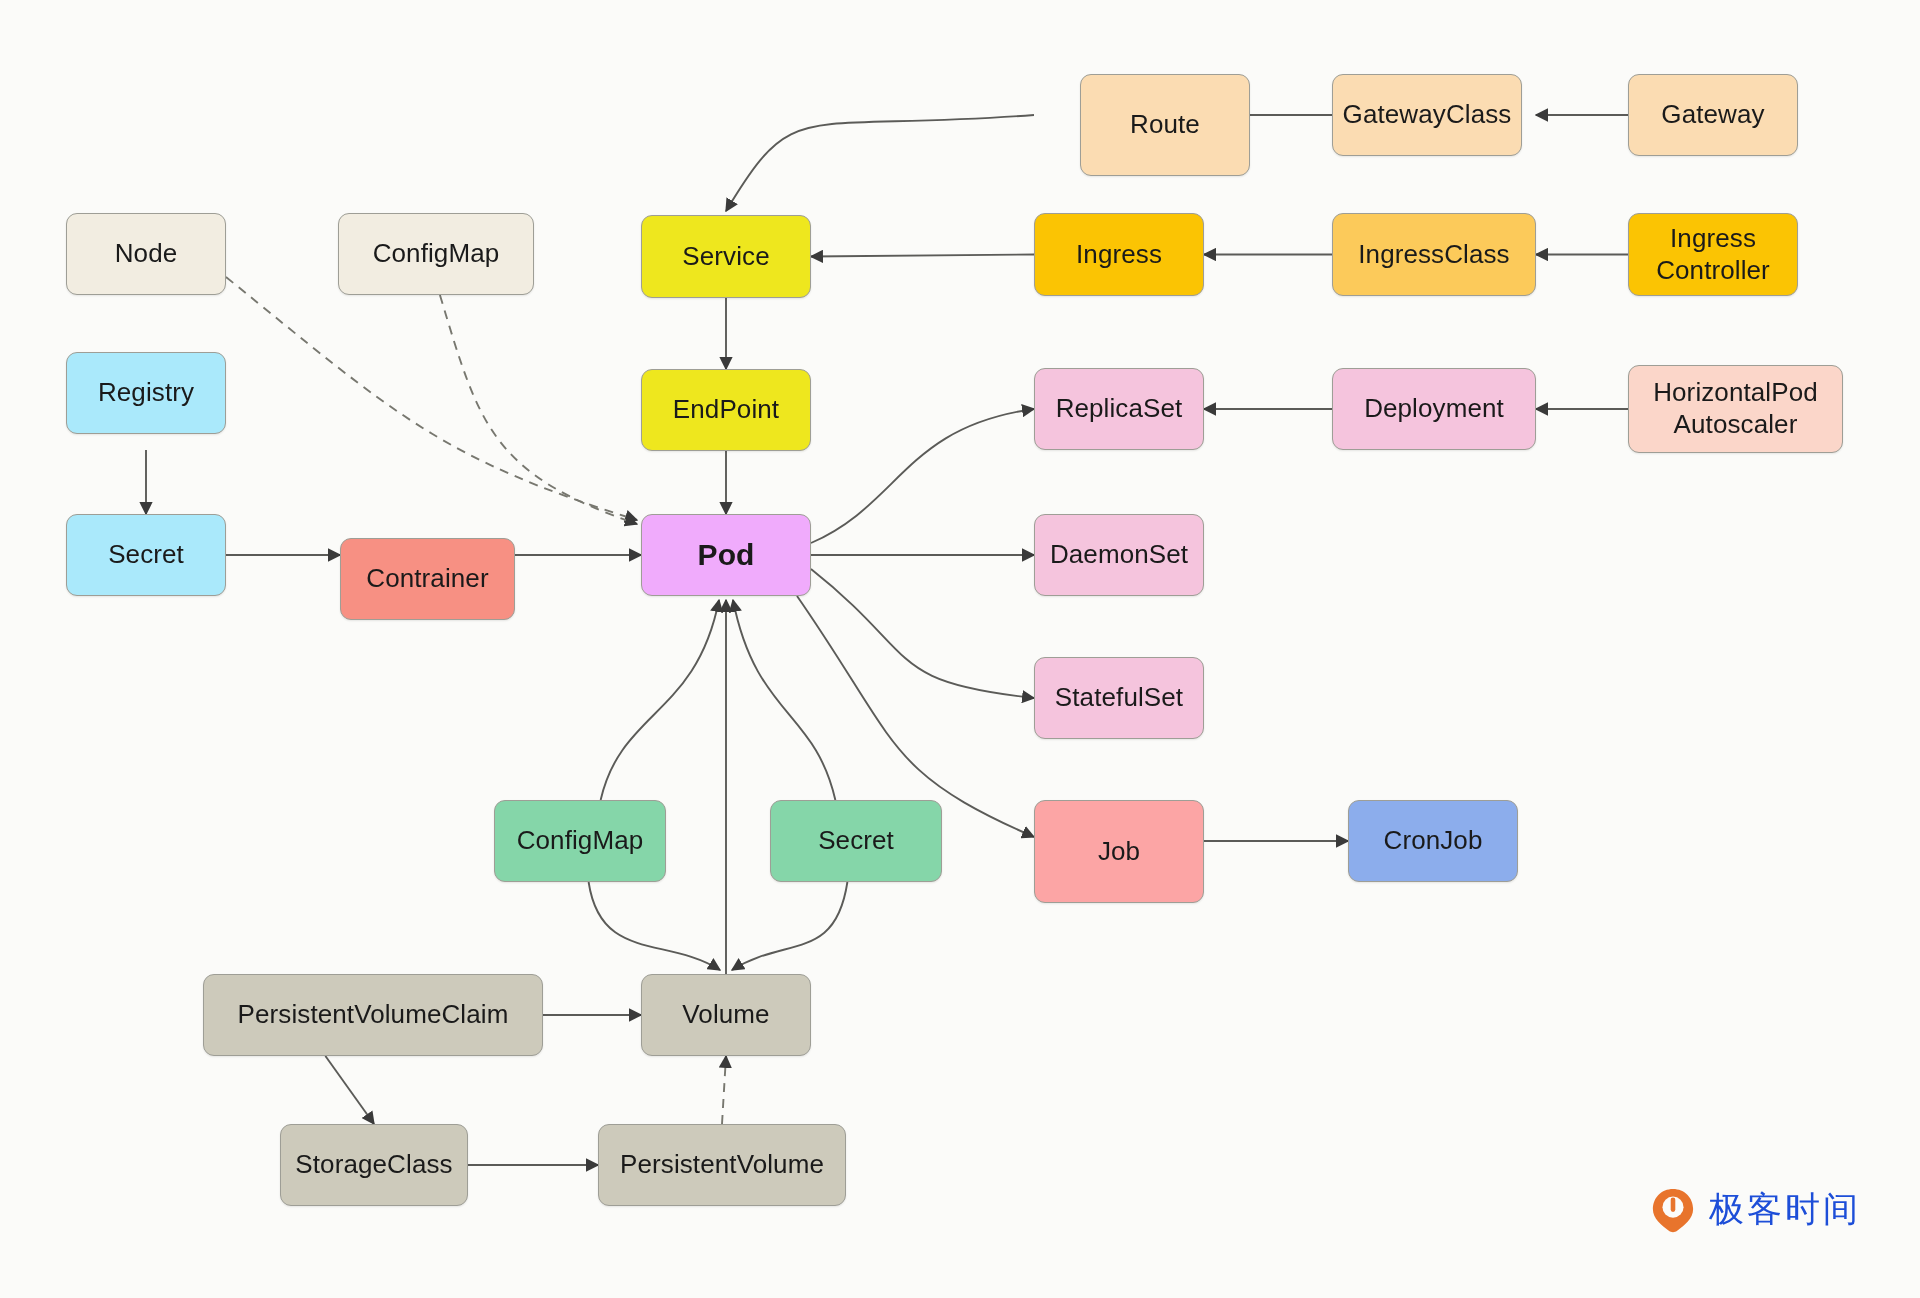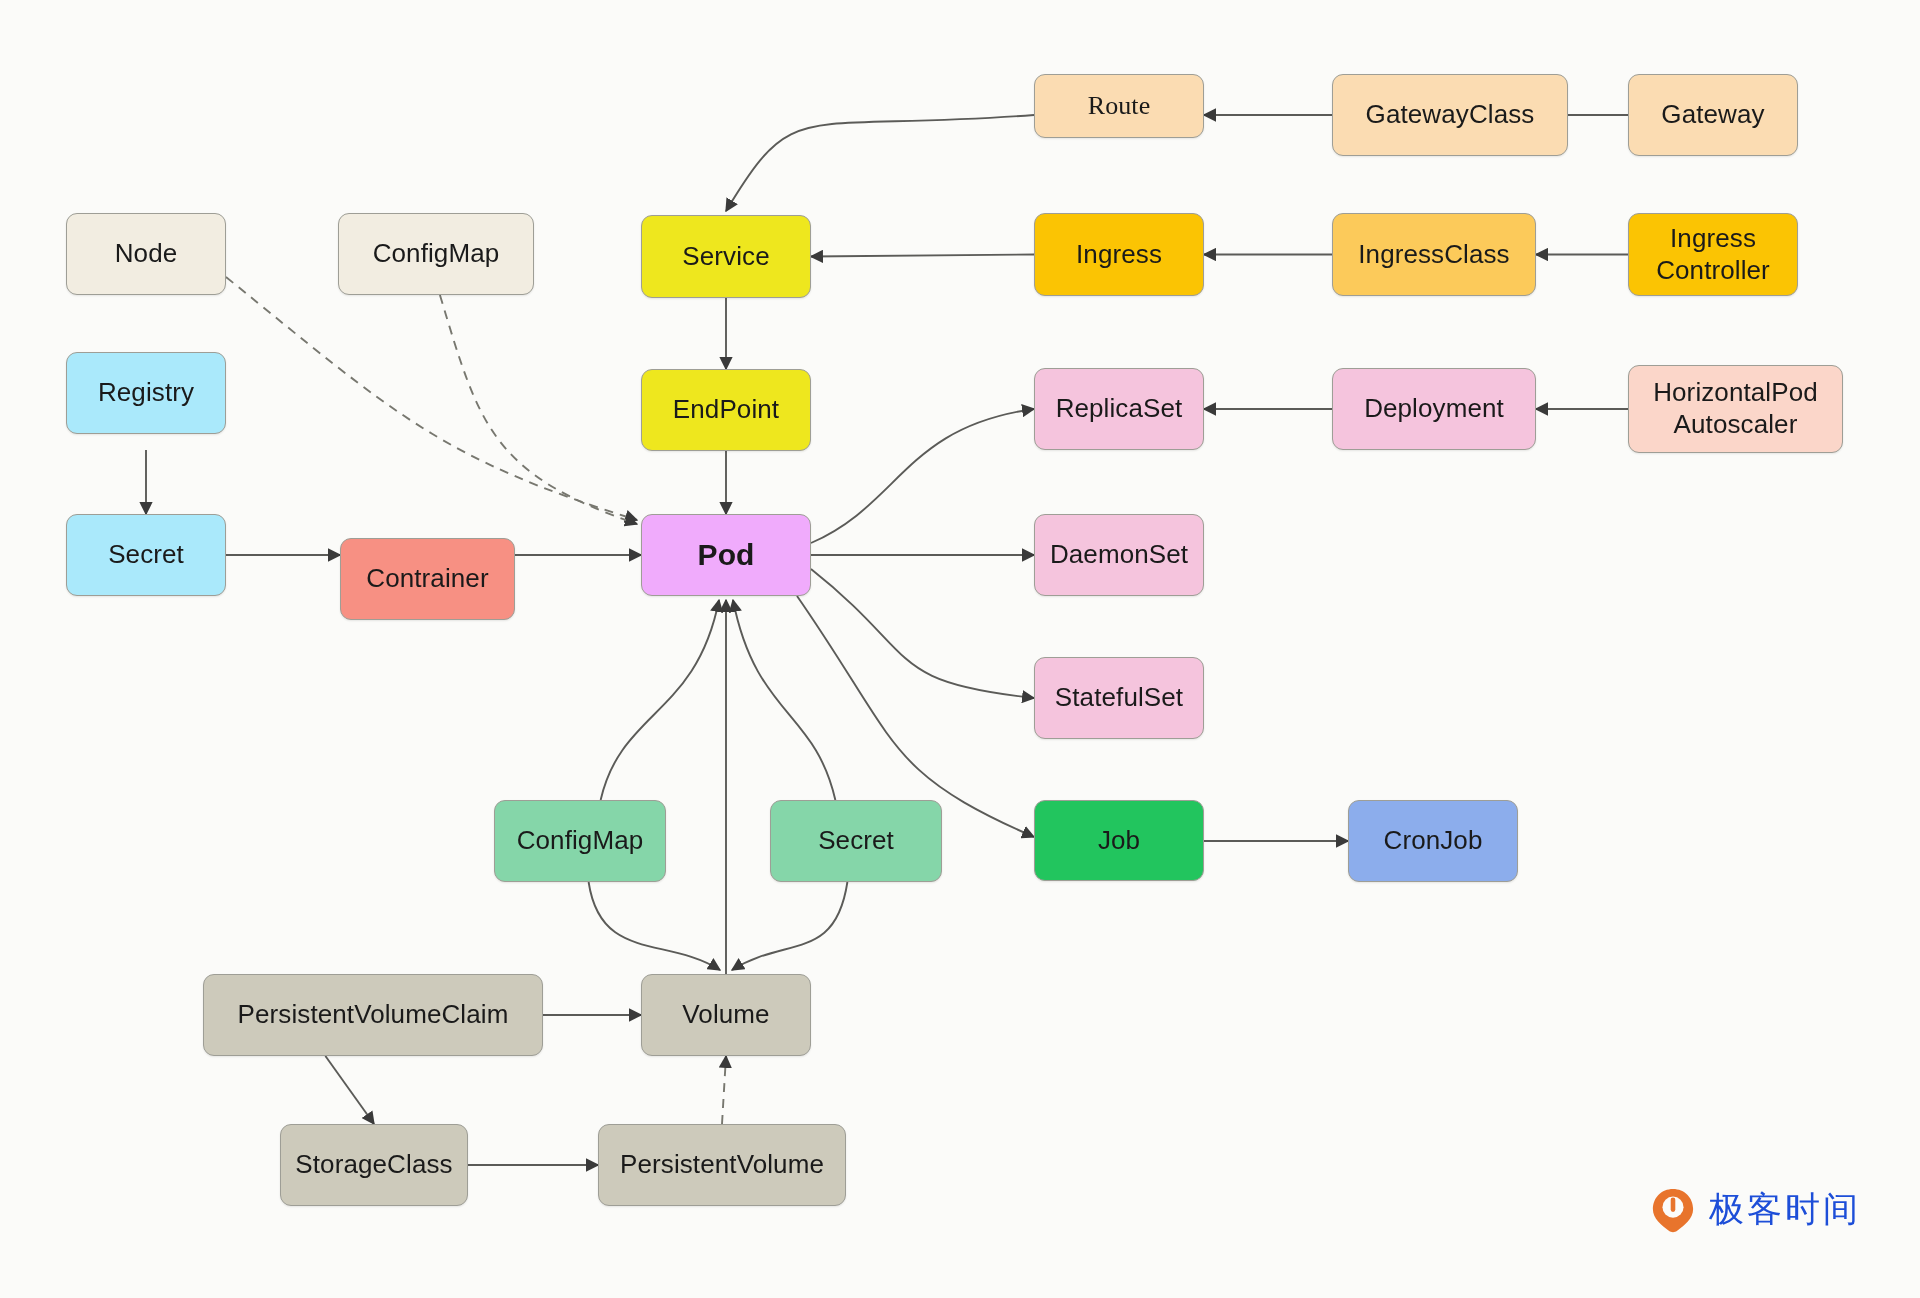--- a/index.html
+++ b/index.html
@@ -110,34 +110,34 @@
 
   <div id="nodes-layer">
       <div class="node" style="left: 66px; top: 213px; width: 160px; height: 82px; background: rgb(242, 237, 225);"><span>Node</span></div>
       <div class="node" style="left: 338px; top: 213px; width: 196px; height: 82px; background: rgb(242, 237, 225);"><span>ConfigMap</span></div>
       <div class="node" style="left: 66px; top: 352px; width: 160px; height: 82px; background: rgb(170, 233, 251);"><span>Registry</span></div>
       <div class="node" style="left: 66px; top: 514px; width: 160px; height: 82px; background: rgb(170, 233, 251);"><span>Secret</span></div>
       <div class="node" style="left: 340px; top: 514px; width: 175px; height: 82px; background: rgb(247, 144, 131); margin-top: 24px;"><span>Contrainer</span></div>
       <div class="node" style="left: 641px; top: 215px; width: 170px; height: 83px; background: rgb(238, 231, 30);"><span>Service</span></div>
       <div class="node" style="left: 641px; top: 369px; width: 170px; height: 82px; background: rgb(238, 231, 30);"><span>EndPoint</span></div>
       <div class="node bold" style="left: 641px; top: 514px; width: 170px; height: 82px; background: #f0abfc;"><span>Pod</span></div>
-      <div class="node" style="left: 1034px; top: 74px; width: 170px; height: 64px; background: rgb(251, 220, 178); font-family: Liberation Serif, serif;"><span>Route</span></div>
-      <div class="node" style="left: 1332px; top: 74px; width: 236px; height: 82px; background: rgb(251, 220, 178);"><span>GatewayClass</span></div>
+      <div class="node" style="left: 1080px; top: 74px; width: 170px; height: 102px; background: rgb(251, 220, 178);"><span>Route</span></div>
+      <div class="node" style="left: 1332px; top: 74px; width: 190px; height: 82px; background: rgb(251, 220, 178);"><span>GatewayClass</span></div>
       <div class="node" style="left: 1628px; top: 74px; width: 170px; height: 82px; background: rgb(251, 220, 178);"><span>Gateway</span></div>
       <div class="node" style="left: 1034px; top: 213px; width: 170px; height: 83px; background: rgb(251, 196, 3);"><span>Ingress</span></div>
       <div class="node" style="left: 1332px; top: 213px; width: 204px; height: 83px; background: rgb(252, 202, 90);"><span>IngressClass</span></div>
       <div class="node" style="left: 1628px; top: 213px; width: 170px; height: 83px; background: rgb(251, 196, 3);"><span>Ingress
 Controller</span></div>
       <div class="node" style="left: 1034px; top: 368px; width: 170px; height: 82px; background: rgb(245, 196, 221);"><span>ReplicaSet</span></div>
       <div class="node" style="left: 1332px; top: 368px; width: 204px; height: 82px; background: rgb(245, 196, 221);"><span>Deployment</span></div>
       <div class="node" style="left: 1628px; top: 365px; width: 215px; height: 88px; background: rgb(251, 214, 201);"><span>HorizontalPod
 Autoscaler</span></div>
       <div class="node" style="left: 1034px; top: 514px; width: 170px; height: 82px; background: rgb(245, 196, 221);"><span>DaemonSet</span></div>
       <div class="node" style="left: 1034px; top: 657px; width: 170px; height: 82px; background: rgb(245, 196, 221);"><span>StatefulSet</span></div>
-      <div class="node" style="left: 1034px; top: 800px; width: 170px; height: 81px; background: #22c55e;"><span>Job</span></div>
+      <div class="node" style="left: 1034px; top: 800px; width: 170px; height: 103px; background: #fca5a5;"><span>Job</span></div>
       <div class="node" style="left: 1348px; top: 800px; width: 170px; height: 82px; background: rgb(140, 173, 236);"><span>CronJob</span></div>
       <div class="node" style="left: 494px; top: 800px; width: 172px; height: 82px; background: rgb(133, 214, 169);"><span>ConfigMap</span></div>
       <div class="node" style="left: 770px; top: 800px; width: 172px; height: 82px; background: rgb(133, 214, 169);"><span>Secret</span></div>
       <div class="node" style="left: 203px; top: 974px; width: 340px; height: 82px; background: rgb(205, 202, 187);"><span>PersistentVolumeClaim</span></div>
       <div class="node" style="left: 641px; top: 974px; width: 170px; height: 82px; background: rgb(205, 202, 187);"><span>Volume</span></div>
       <div class="node" style="left: 280px; top: 1124px; width: 188px; height: 82px; background: rgb(205, 202, 187);"><span>StorageClass</span></div>
       <div class="node" style="left: 598px; top: 1124px; width: 248px; height: 82px; background: rgb(205, 202, 187);"><span>PersistentVolume</span></div>
     </div>
 
   <div id="watermark" style="left: 1650px; top: 1186px;">

